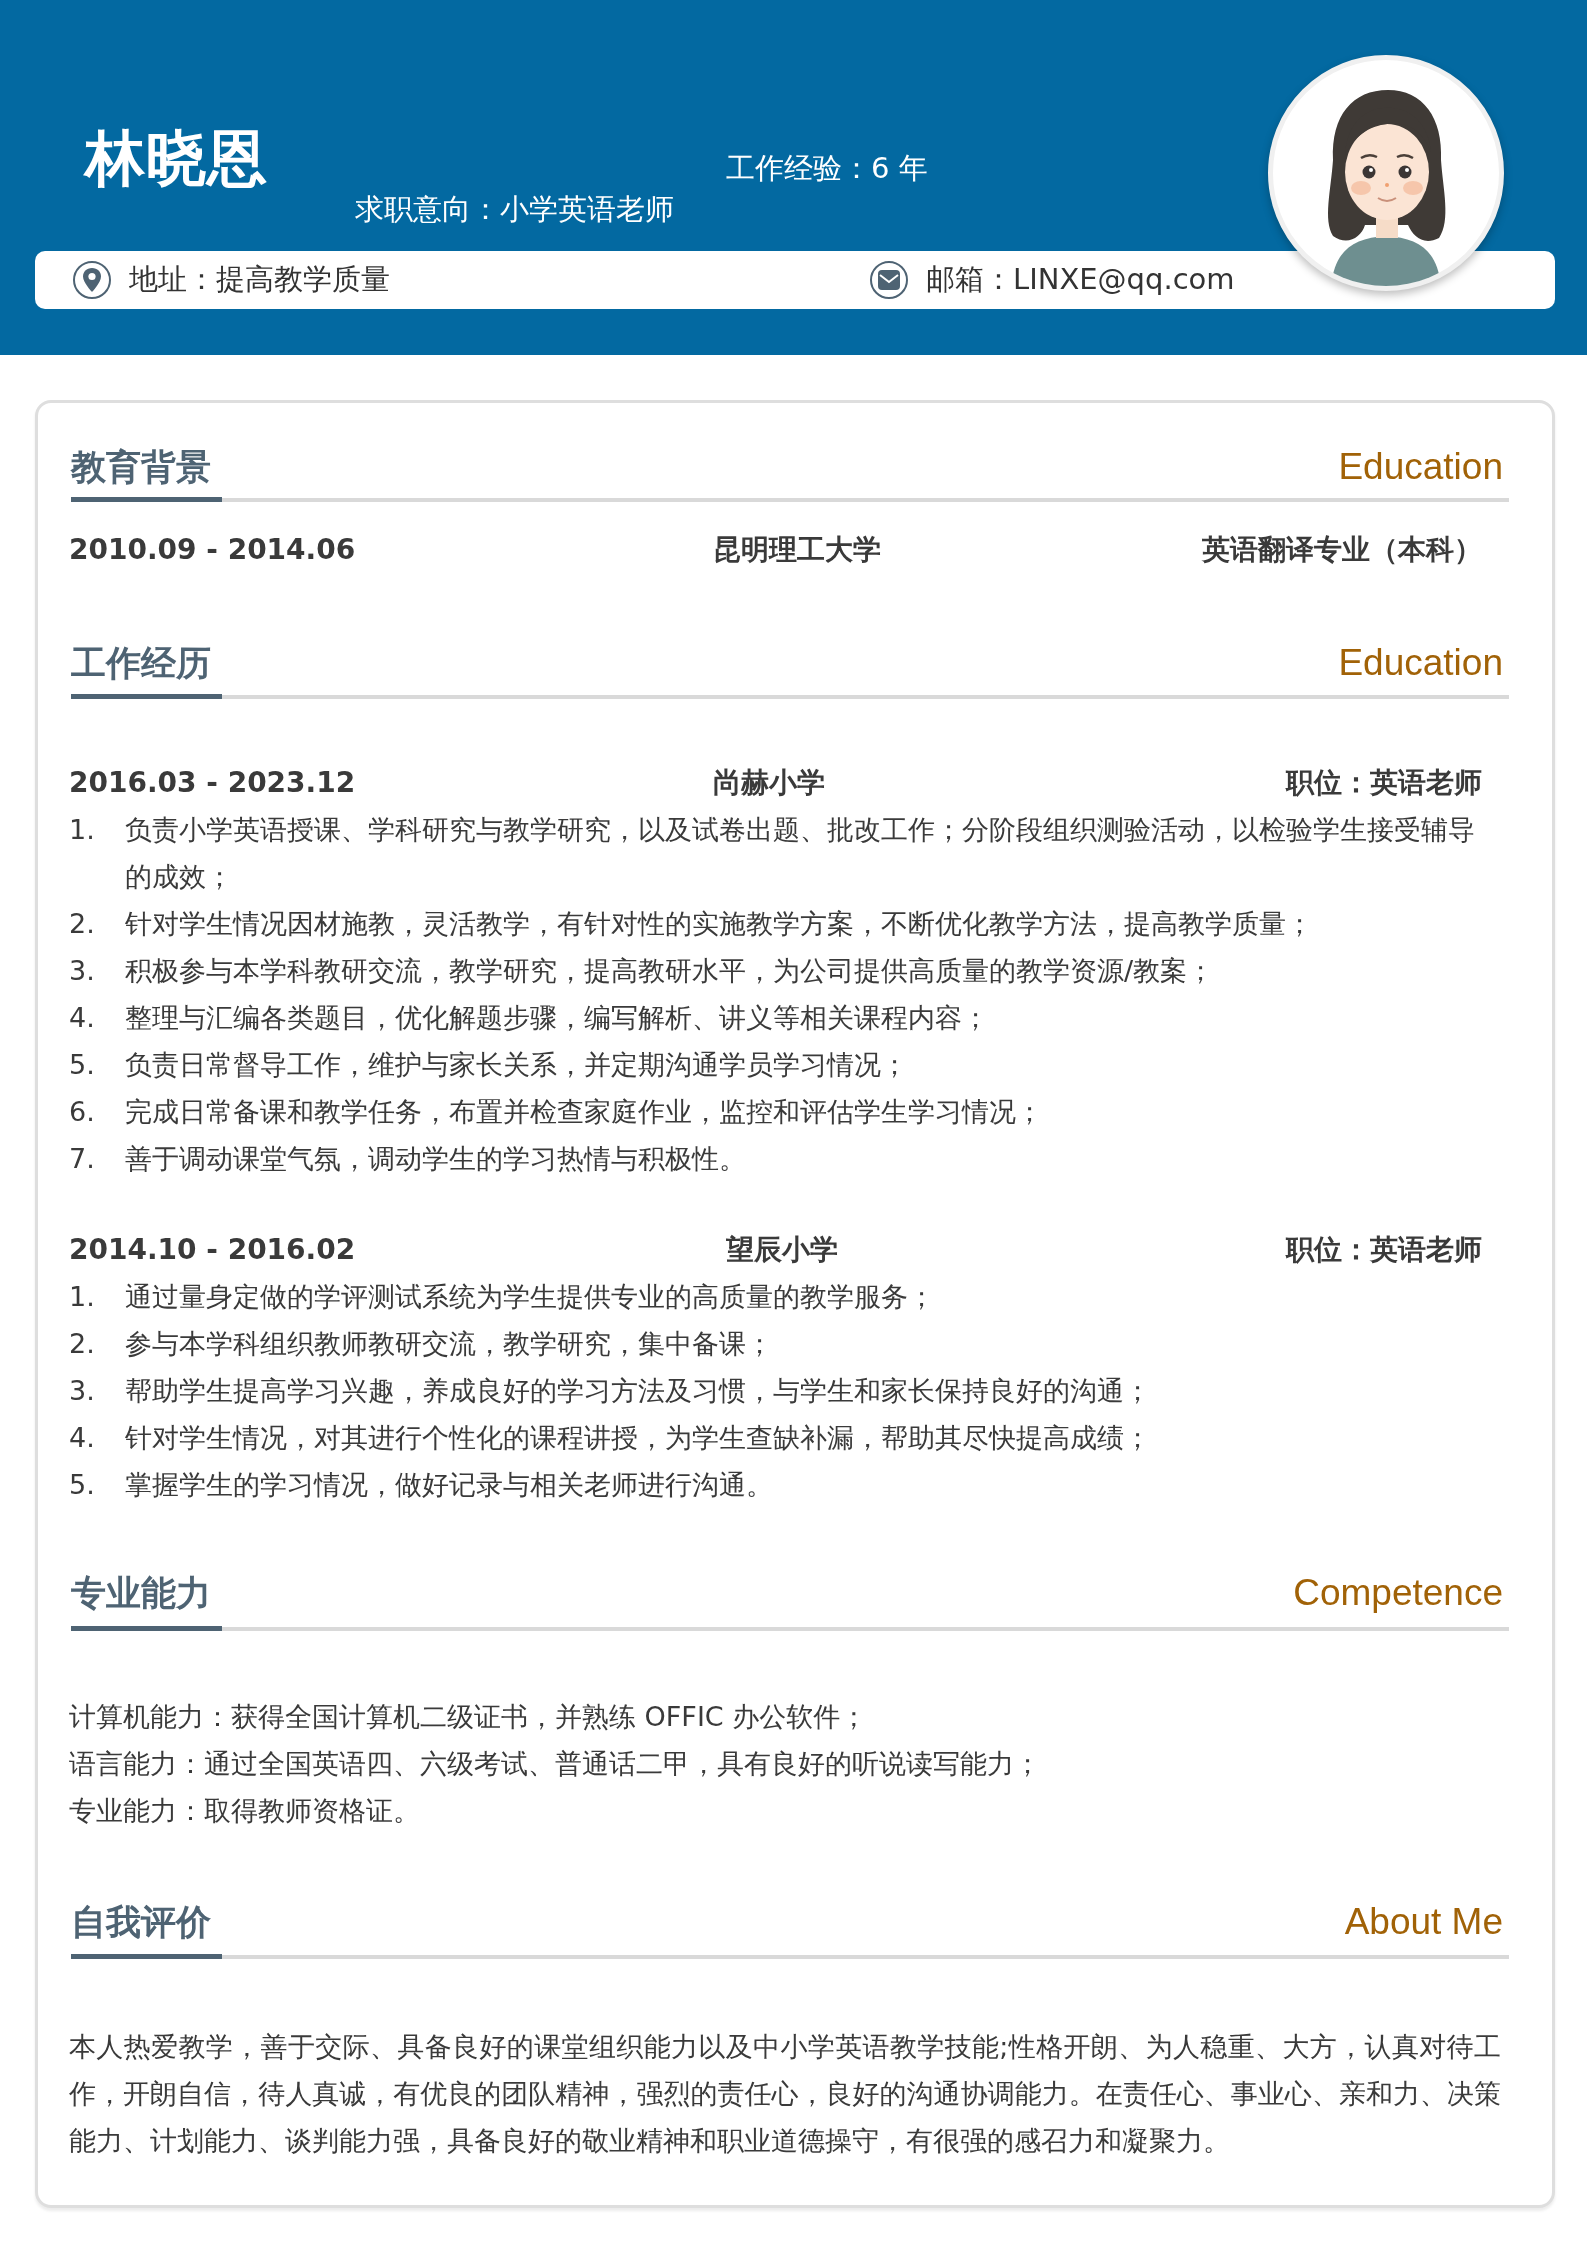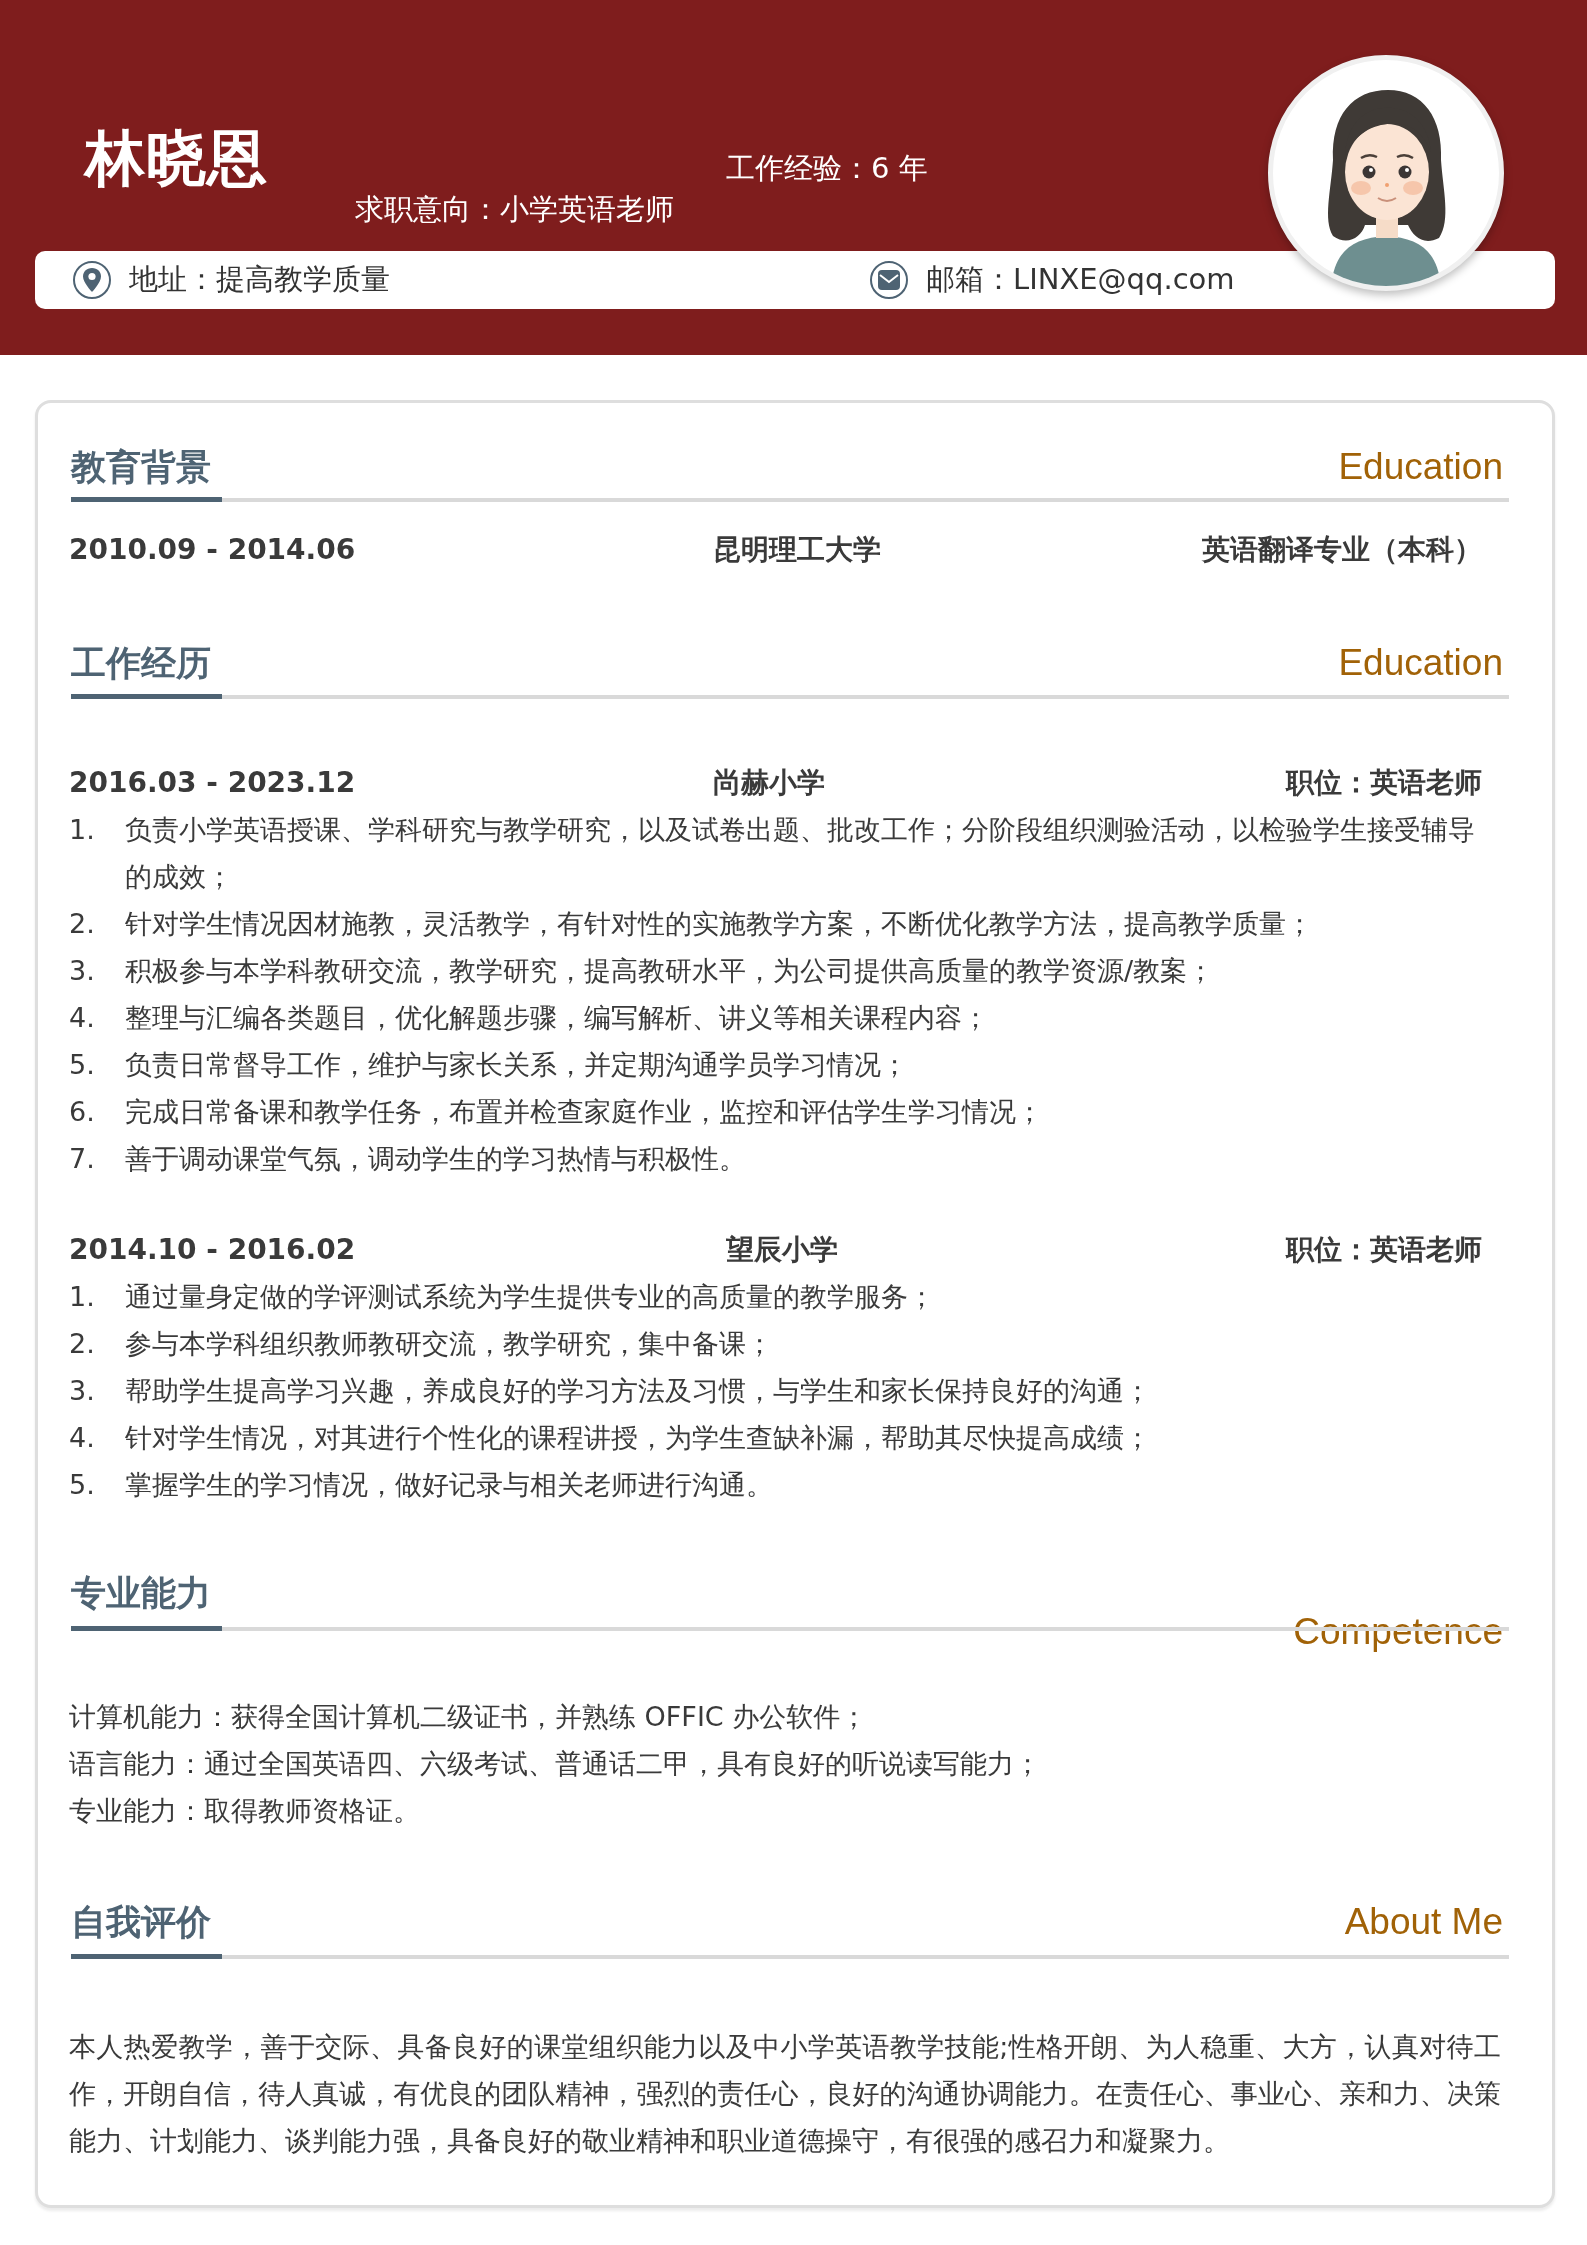--- a/index.html
+++ b/index.html
@@ -1,19 +1,19 @@
 <!DOCTYPE html>
 <html><head>
 <meta charset="utf-8">
 <style>
   * { box-sizing: border-box; margin: 0; padding: 0; }
   html, body { width: 1587px; height: 2245px; background: #ffffff; overflow: hidden; }
   body { position: relative; font-family: "DejaVu Sans", "Liberation Sans", sans-serif; color: #3a3a3a; }
 
-  .header-band { position: absolute; left: 0; top: 0; width: 1587px; height: 355px; background: #7f1d1d; }
+  .header-band { position: absolute; left: 0; top: 0; width: 1587px; height: 355px; background: #0369a1; }
   .name { position: absolute; left: 85px; top: 118px; font-size: 60px; font-weight: bold; color: #ffffff; line-height: 80px; letter-spacing: 1px; }
   .intent { position: absolute; top: 148px; font-size: 29px; color: #ffffff; line-height: 40px; white-space: nowrap; }
   .intent.job { left: 355px; margin-top: 41px; }
   .intent.exp { left: 726px; }
 
   .contact-bar { position: absolute; left: 35px; top: 251px; width: 1520px; height: 58px; background: #ffffff; border-radius: 10px; }
   .contact-item { position: absolute; top: 0; height: 58px; display: flex; align-items: center; white-space: nowrap; }
   .contact-item .ic { width: 38px; height: 38px; border: 2.5px solid #4e6373; border-radius: 50%; display: flex; align-items: center; justify-content: center; margin-right: 18px; }
   .contact-item .txt { font-size: 29px; color: #333; }
 
@@ -173,21 +173,21 @@
 <div class="list-item" style="top:1414px;">
     <span class="num">4.</span>
     <span class="body">针对学生情况，对其进行个性化的课程讲授，为学生查缺补漏，帮助其尽快提高成绩；</span>
   </div>
 <div class="list-item" style="top:1461px;">
     <span class="num">5.</span>
     <span class="body">掌握学生的学习情况，做好记录与相关老师进行沟通。</span>
   </div>
 
 <div class="sec-title" style="top:1571px;">专业能力</div>
-<div class="sec-en" style="top:1570px;margin-top:39px;">Competence</div>
+<div class="sec-en" style="top:1570px;">Competence</div>
 <div class="sec-line" style="top:1627px;">
     <div class="dark"></div>
   </div>
 
 <div class="para-line" style="top:1693px;">计算机能力：获得全国计算机二级证书，并熟练 OFFIC 办公软件；</div>
 <div class="para-line" style="top:1740px;">语言能力：通过全国英语四、六级考试、普通话二甲，具有良好的听说读写能力；</div>
 <div class="para-line" style="top:1787px;">专业能力：取得教师资格证。</div>
 
 <div class="sec-title" style="top:1900px;">自我评价</div>
 <div class="sec-en" style="top:1899px;">About Me</div>

